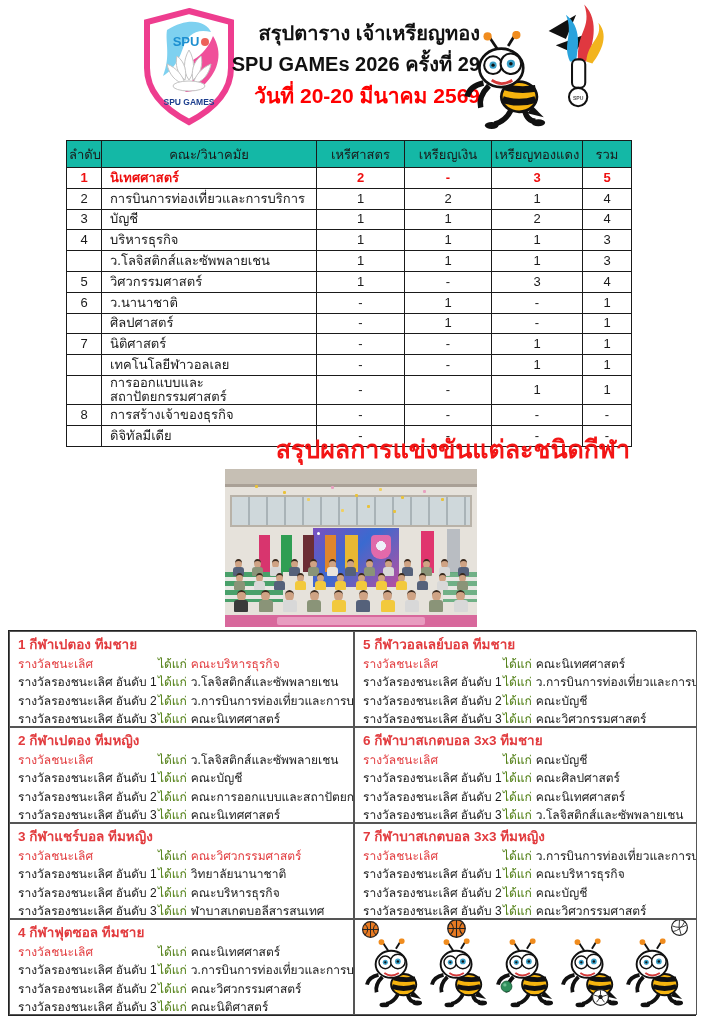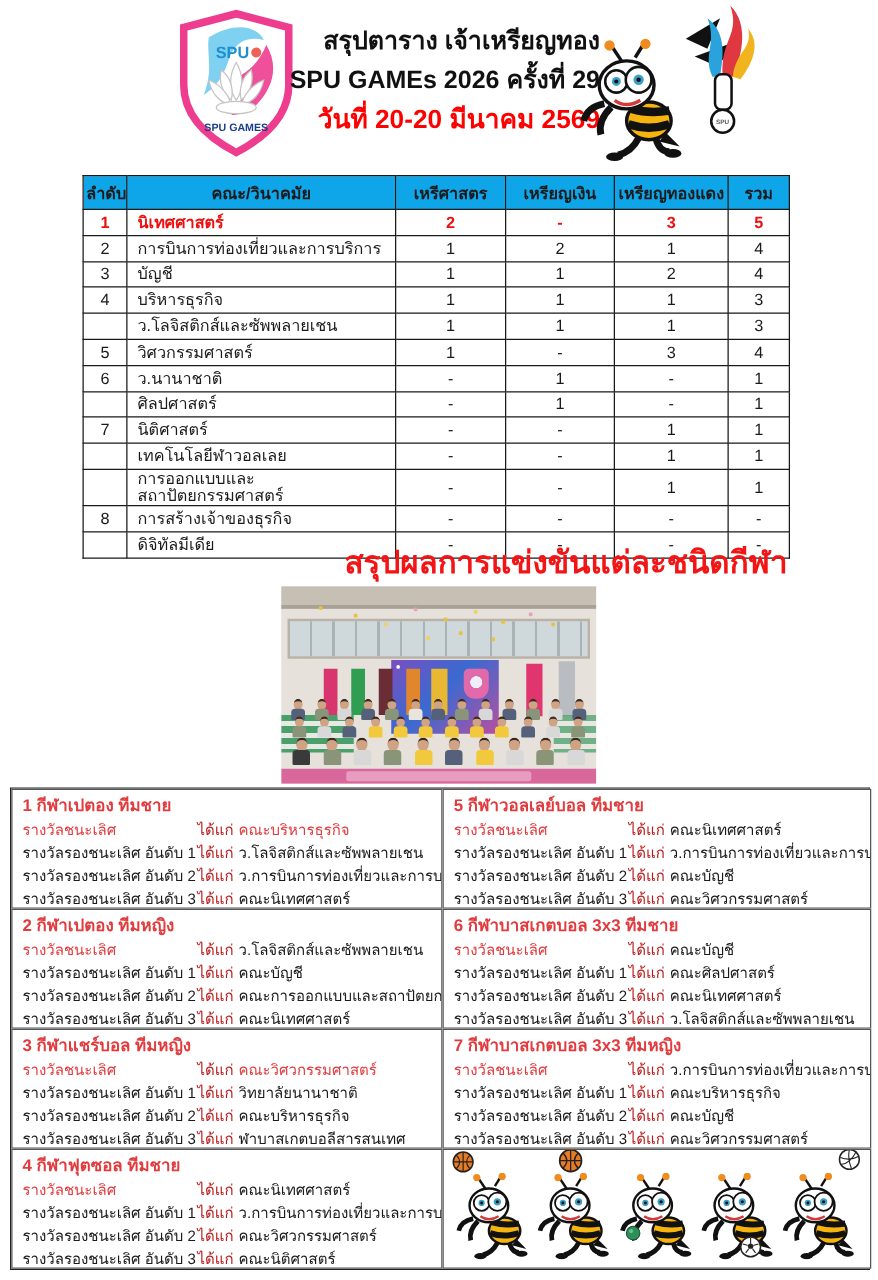--- a/index.html
+++ b/index.html
@@ -9,21 +9,21 @@
   
   .hdr-logo{position:absolute;left:130px;top:6px;width:118px;height:122px;}
   .hdr-titles{position:absolute;left:225px;top:18px;width:255px;text-align:right;}
   .t-line{font-weight:bold;color:#111;font-size:20px;line-height:31px;white-space:nowrap;}
   .t-line.red{color:#ff0000;font-size:21px;}
   .hdr-mascot{position:absolute;left:452px;top:2px;width:178px;height:128px;}
 
   
   table.medal{position:absolute;left:66px;top:140px;border-collapse:collapse;table-layout:fixed;width:565px;}
   table.medal th,table.medal td{border:1px solid #1a1a1a;font-size:13px;color:#1a1a1a;}
-  table.medal th{background:#0ea5e9;height:26px;font-weight:bold;padding:0 2px;margin-left:15px;}
+  table.medal th{background:#14b8a6;height:26px;font-weight:normal;padding:0 2px;margin-left:15px;}
   table.medal td{height:19.8px;padding:0 4px;text-align:center;line-height:14px;}
   table.medal td.c-fac{text-align:left;padding-left:8px;}
   tr.red-row td{color:#ee0f0f;font-weight:bold;}
 
   
   .sec-heading{position:absolute;top:429px;left:0;width:630px;text-align:right;
     font-size:25px;font-weight:bold;color:#f31515;margin:0;}
 
   
   .photo{position:absolute;top:469px;left:225px;width:252px;height:158px;background:#e6e2db;overflow:hidden;}
@@ -55,21 +55,21 @@
   .ph-floor::after{content:"";position:absolute;left:52px;right:52px;top:2px;height:8px;background:#e89cc0;border-radius:2px;}
 
   
   .results{position:absolute;top:630px;left:8px;width:688px;display:grid;
     grid-template-columns:345px 343px;grid-template-rows:repeat(4,96px);grid-auto-flow:column;
     border:1px solid #222;box-sizing:border-box;}
   .cell{border:1px solid #555;box-sizing:border-box;padding:3px 8px 0 8px;overflow:hidden;background:#fff;}
   .sec-title{color:#e23b3e;font-weight:bold;font-size:13.5px;line-height:20px;white-space:nowrap;}
   .r-row{display:flex;line-height:18.4px;font-size:12px;color:#1a1a1a;white-space:nowrap;}
   .r-label{width:140px;flex:none;}
-  .r-prefix{color:#b91c1c;margin-right:4px;}
+  .r-prefix{color:#4d7c0f;margin-right:4px;}
   .r-row.winner .r-label{color:#e23b3e;}
   .r-row.value-red .r-value{color:#e23b3e;}
 
   .mascot-cell{display:flex;align-items:flex-end;justify-content:space-between;padding:4px 10px 6px 10px;}
   .bee-fig{position:relative;width:60px;height:88px;}
   .bee-fig .bee{position:absolute;bottom:0;left:0;width:58px;height:70px;}
   .bee-fig .ball{position:absolute;width:19px;height:19px;}
   .bee-fig.pos-top-left .ball{left:-4px;top:0;}
   .bee-fig.pos-top .ball{left:16px;top:-2px;width:21px;height:21px;}
   .bee-fig.pos-low .ball{left:4px;top:60px;width:13px;height:13px;}

